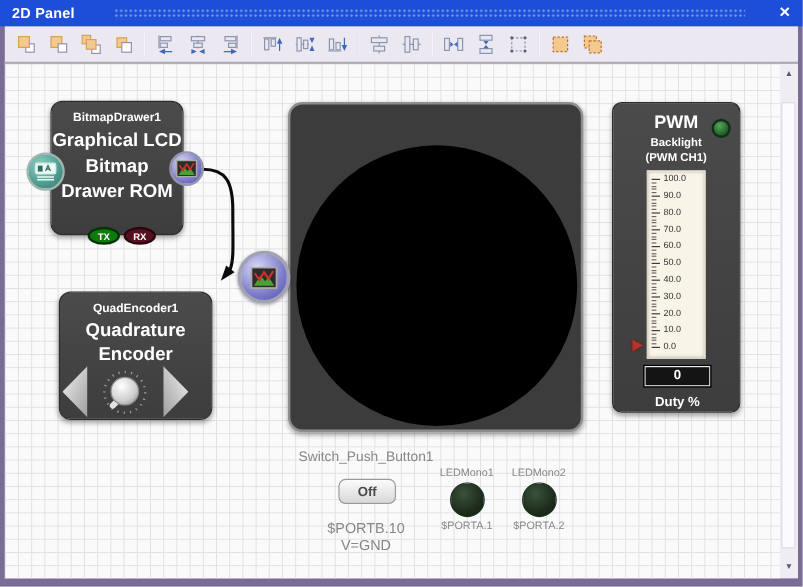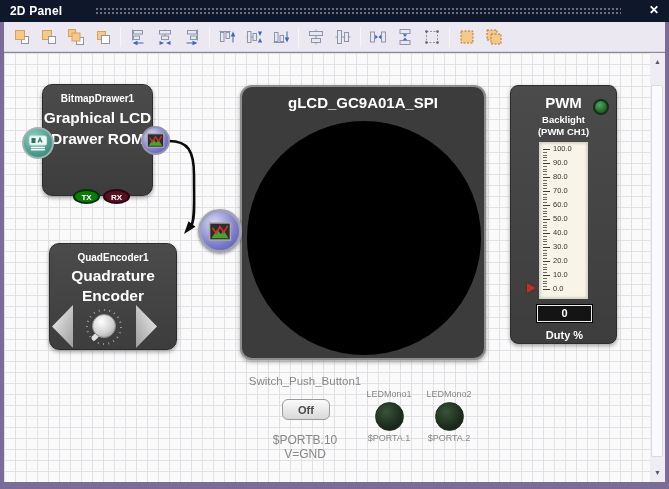--- a/index.html
+++ b/index.html
@@ -1,20 +1,20 @@
 <!DOCTYPE html>
 <html><head>
 <meta charset="utf-8">
 <style>
   * { margin:0; padding:0; box-sizing:border-box; }
   html,body { width:669px; height:489px; font-family:"Liberation Sans", sans-serif; }
   .window { position:relative; width:669px; height:489px; background:#7b6c95; overflow:hidden; }
 
   
-  .titlebar { position:absolute; left:0; top:0; width:669px; height:22px; background:#0f172a; }
+  .titlebar { position:absolute; left:0; top:0; width:669px; height:22px; background:#1d4ed8; }
   .title { position:absolute; left:10px; top:4px; color:#ffffff; font-size:12px; font-weight:bold; letter-spacing:.2px; }
   .grip { position:absolute; left:95px; right:48px; top:7px; height:9px;
           background-image:radial-gradient(circle, rgba(255,255,255,.38) .8px, transparent 1.2px);
           background-size:4px 4px; }
   .close { position:absolute; right:10px; top:3px; color:#fff; font-size:12px; font-weight:bold; cursor:pointer; }
 
   
   .toolbar { position:absolute; left:4px; top:22px; width:661px; height:30px; background:#ebe8f1;
              display:flex; align-items:center; padding-left:6px; border-bottom:1px solid #d6d2e0; }
   .tb-group { display:flex; align-items:center; gap:3px; }
@@ -256,20 +256,21 @@
 
     <svg class="wire-svg" width="646" height="430">
       <path d="M 165 88 C 184 88 190 98 190 122 C 190 150 191 163 188 171" fill="none" stroke="#0b0b0b" stroke-width="2.6" stroke-linecap="round"></path>
       <polygon points="180,181 184.5,168.2 191.5,173.8" fill="#0b0b0b"></polygon>
     </svg>
 
     <div class="comp" style="left:38px; top:31px; width:111px; height:112px;">
       <div class="inst">BitmapDrawer1</div>
       <div class="biglabel">
         <div>Graphical LCD</div>
+        <div>Bitmap</div>
         <div>Drawer ROM</div>
       </div>
     </div>
     <div class="badge badge-tx" style="left:69px; top:136px;">TX</div>
     <div class="badge badge-rx" style="left:99px; top:136px;">RX</div>
 
     <div class="conn conn-teal" style="left:18px; top:74px; width:32px; height:32px;">
       <svg width="20" height="16" viewBox="0 0 20 16">
         <rect x="1.5" y="1" width="17" height="9" rx="1.5" fill="#eef9f6" stroke="#cfeae4"></rect>
         <rect x="3.5" y="3" width="4" height="5" fill="#2e6e63"></rect>
@@ -288,21 +289,20 @@
 
     <div class="conn conn-purple conn-big" style="left:194px; top:156px; width:44px; height:44px;">
       <svg width="24" height="19" viewBox="0 0 24 20">
         <rect x="1" y="1" width="22" height="18" fill="#2c2c2c" stroke="#aaa" stroke-width="1.6"></rect>
         <polygon points="3,17 9,8 13,13 16,9 21,17" fill="#49a132"></polygon>
         <polyline points="4,6 8,12 12,5 16,11 20,4" stroke="#d2302a" stroke-width="1.8" fill="none"></polyline>
       </svg>
     </div>
 
     <div class="comp glcd" style="left:236px; top:32px; width:246px; height:275px;">
-      <div style="font-size:15px; font-weight:600; margin-top:7px;">gLCD_GC9A01A_SPI</div>
       <div class="glcd-screen"></div>
     </div>
 
     <div class="comp" style="left:506px; top:32px; width:107px; height:259px; border-radius:8px;">
       <div class="pwm-title">PWM</div>
       <div class="pwm-led"></div>
       <div class="pwm-sub">Backlight</div>
       <div class="pwm-sub" style="margin-top:1px;">(PWM CH1)</div>
       <div class="pwm-slider">
           <div class="tick major" style="top: 6px;"></div>

